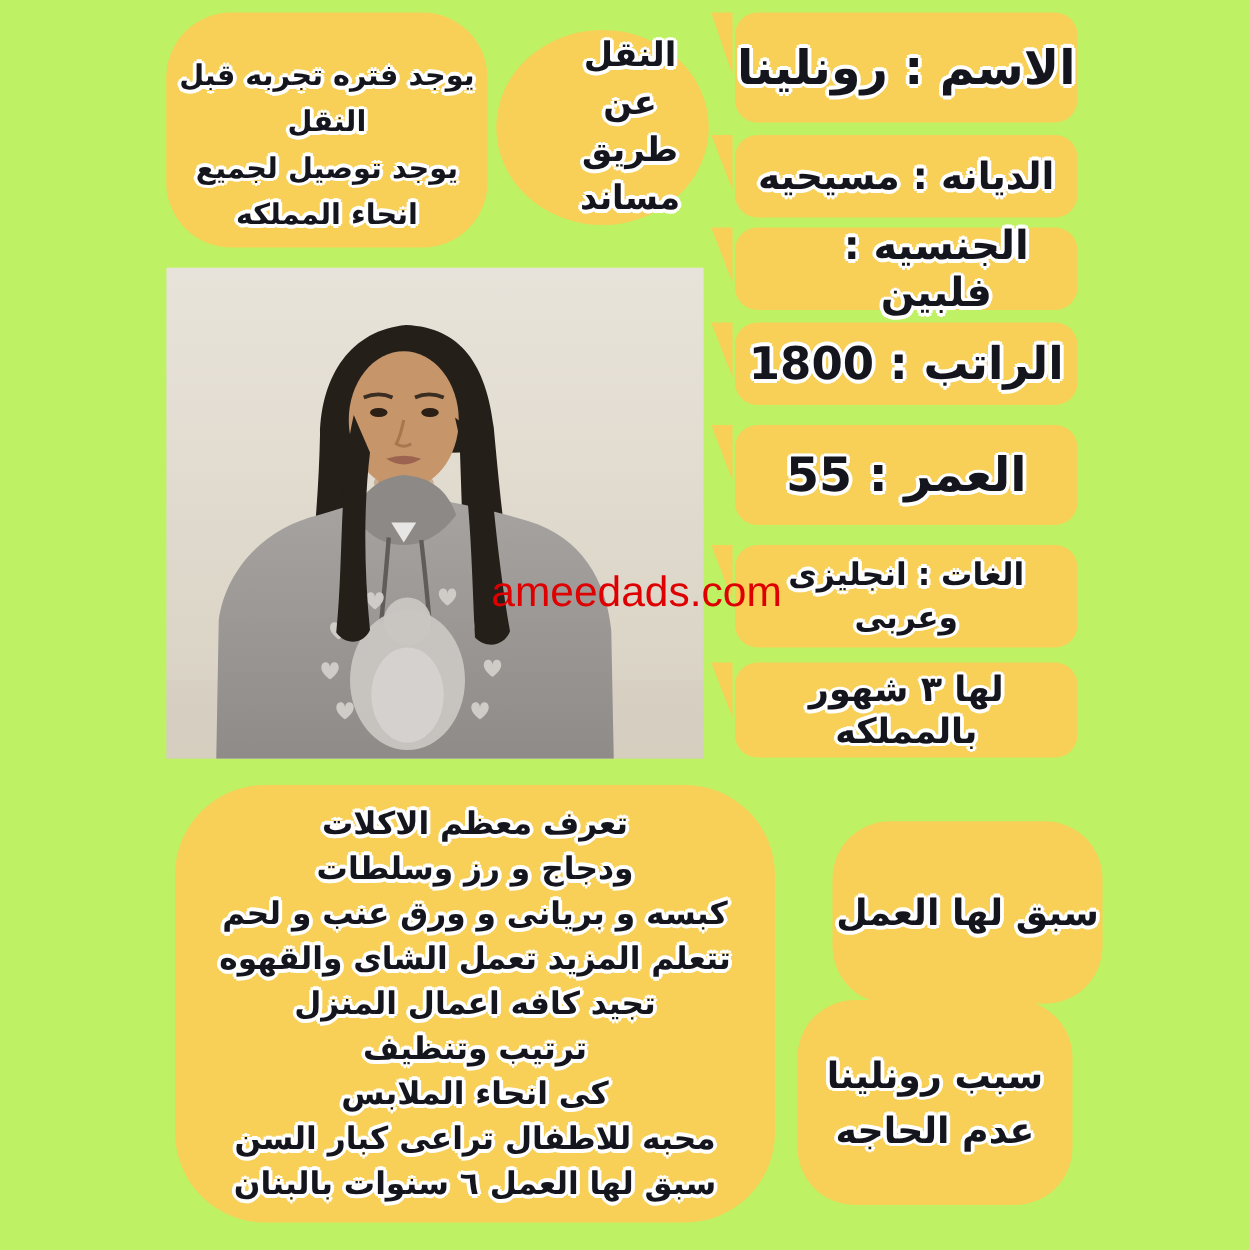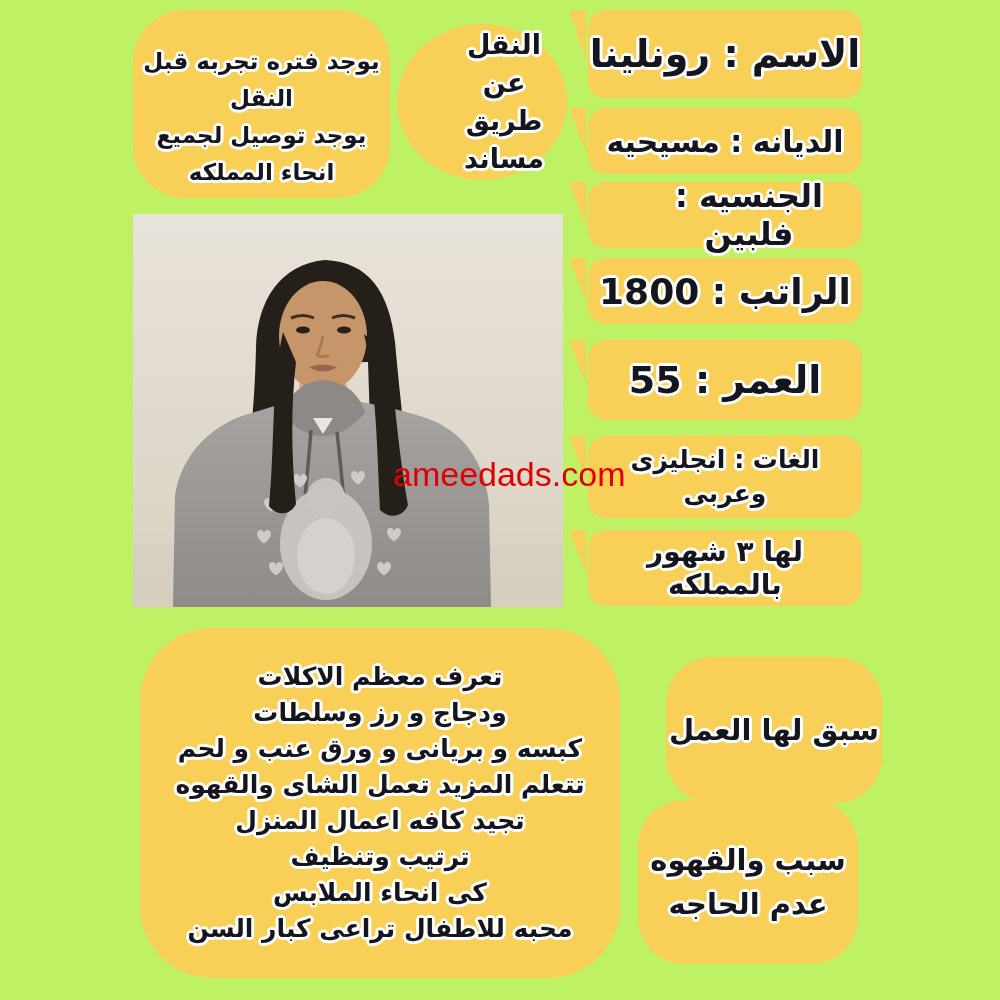--- a/index.html
+++ b/index.html
@@ -180,29 +180,30 @@
   <div class="bub skills">
     <div class="artext">
       <span class="line">تعرف معظم الاكلات</span>
       <span class="line">ودجاج و رز وسلطات</span>
       <span class="line">كبسه و بريانى و ورق عنب و لحم</span>
       <span class="line">تتعلم المزيد تعمل الشاى والقهوه</span>
       <span class="line">تجيد كافه اعمال المنزل</span>
       <span class="line">ترتيب وتنظيف</span>
       <span class="line">كى انحاء الملابس</span>
       <span class="line">محبه للاطفال تراعى كبار السن</span>
+      <span class="line">سبق لها العمل ٦ سنوات بالبنان</span>
     </div>
   </div>
 
   <div class="bub exp">
     <div class="artext">
       <span class="line">سبق لها العمل</span>
     </div>
   </div>
 
   <div class="bub reason">
     <div class="artext">
-      <span class="line">سبب والقهوه</span>
+      <span class="line">سبب رونلينا</span>
       <span class="line">عدم الحاجه</span>
     </div>
   </div>
 
 </div>
 
 </body></html>

